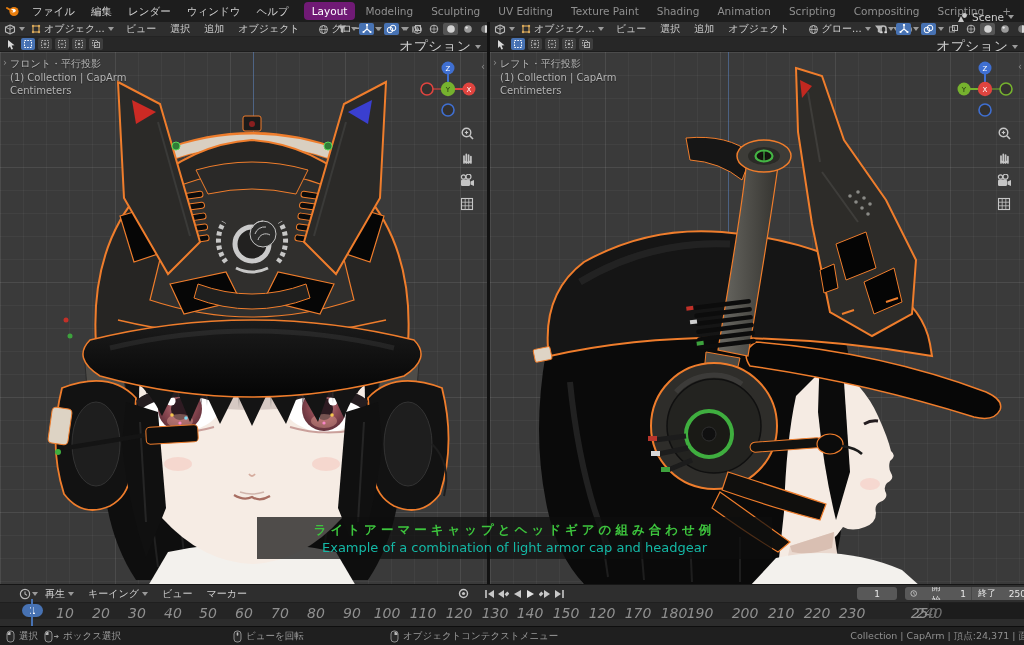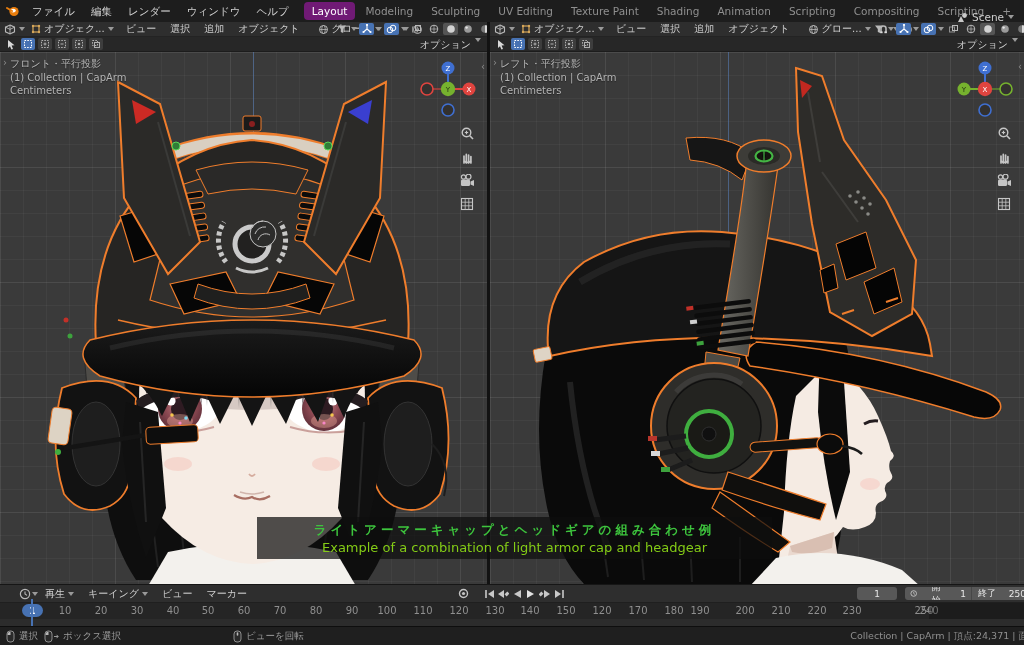--- a/index.html
+++ b/index.html
@@ -21,21 +21,21 @@
   .vp-h2{position:relative;height:14px;background:#272727;border-bottom:1px solid #1c1c1c;display:flex;align-items:center;gap:3px;padding:0 4px;overflow:hidden;}
   .hdr-menu{padding:0 6px;color:#cfcfcf;font-size:10px;line-height:14px;}
   .hdr-dd{display:flex;align-items:center;gap:3px;padding:0 4px;color:#cfcfcf;font-size:10px;}
   .chev{width:0;height:0;border-left:3px solid transparent;border-right:3px solid transparent;border-top:4px solid #9a9a9a;display:inline-block;}
   .hicon{width:14px;height:12px;display:inline-flex;align-items:center;justify-content:center;}
   .hbtn{width:15px;height:12px;border-radius:2px;display:inline-flex;align-items:center;justify-content:center;}
   .hbtn.blue{background:#4772b3;}
   .right-cluster{position:absolute;right:-5px;top:1px;display:flex;align-items:center;gap:2px;}
   .selbtn{width:14px;height:12px;border-radius:2px;background:#3d3d3d;display:inline-flex;align-items:center;justify-content:center;}
   .selbtn.active{background:#4772b3;}
-  .opt-dd{position:absolute;right:6px;top:1px;display:flex;gap:4px;color:#cfcfcf;font-size:10px;}
+  .opt-dd{position:absolute;right:6px;top:1px;display:flex;align-items:center;gap:4px;color:#cfcfcf;font-size:14px;}
   .vp-canvas{position:relative;height:534px;background-color:#3a3a3a;
      background-image:
        linear-gradient(rgba(255,255,255,0.05) 1px, transparent 1px),
        linear-gradient(90deg, rgba(255,255,255,0.05) 1px, transparent 1px),
        linear-gradient(rgba(255,255,255,0.035) 1px, transparent 1px),
        linear-gradient(90deg, rgba(255,255,255,0.035) 1px, transparent 1px);
      background-size:115px 115px,115px 115px,23px 23px,23px 23px;}
   .vp-info{position:absolute;left:10px;top:5px;color:#b3b3b3;font-size:10px;line-height:13.5px;text-shadow:0 1px 1px rgba(0,0,0,.4);}
   .axis-z{position:absolute;top:0;width:1px;height:100%;background:rgba(90,130,190,.55);}
   .navgizmo{position:absolute;right:10px;top:8px;}
@@ -45,21 +45,21 @@
   
   #caption{position:absolute;left:257px;top:517px;width:515px;height:42px;background:rgba(14,14,14,.72);
            display:flex;flex-direction:column;justify-content:center;align-items:center;z-index:30;}
   #caption .jp{font-size:12.5px;letter-spacing:4px;font-weight:bold;}
   #caption .en{font-size:13px;margin-top:1px;}
   
   #timeline{position:absolute;left:0;top:584px;width:1024px;height:42px;background:#2e2e2e;border-top:1px solid #161616;}
   #tl-header{position:relative;height:17px;display:flex;align-items:center;margin-left:12px;}
   .tl-menu{padding:0 7px;color:#cfcfcf;font-size:10px;display:flex;align-items:center;gap:3px;}
   #tl-ruler{position:relative;height:16px;background:#252525;border-top:1px solid #1f1f1f;}
-  .tick{position:absolute;top:2px;transform:translateX(-50%);color:#8f8f8f;font-size:10px;}
+  .tick{position:absolute;top:2px;transform:translateX(-50%);color:#8f8f8f;font-size:14px;font-style:italic;}
   #cur-frame{position:absolute;left:22px;top:1px;width:21px;height:13px;background:#4772b3;border-radius:7px;color:#fff;font-size:9px;font-weight:bold;display:flex;align-items:center;justify-content:center;}
   #playhead{position:absolute;left:31px;top:14px;width:2px;height:27px;background:#4772b3;z-index:2;}
   #past-end{position:absolute;left:929px;top:0px;width:95px;height:25px;background:rgba(0,0,0,.22);}
   #tl-track{position:relative;height:9px;background:#2c2c2c;}
   .tl-field{position:absolute;top:2px;height:13px;background:#585858;border-radius:3px;color:#e8e8e8;font-size:9px;display:flex;align-items:center;justify-content:center;}
   .pb{display:inline-flex;align-items:center;justify-content:center;width:14px;height:13px;}
   
   #statusbar{position:absolute;left:0;top:626px;width:1024px;height:19px;background:#1f1f1f;border-top:1px solid #0e0e0e;}
   .sb-item{position:absolute;top:0;height:19px;display:flex;align-items:center;gap:4px;color:#9a9a9a;font-size:9.5px;white-space:nowrap;}
   #sb-right{position:absolute;right:-4px;top:0;height:19px;display:flex;align-items:center;color:#8f8f8f;font-size:9.5px;white-space:nowrap;}
@@ -719,21 +719,21 @@
         <svg width="14" height="14" viewBox="0 0 14 14">
             <rect x="1.5" y="1.5" width="11" height="11" fill="none" stroke="#c6c6c6" stroke-width="1.1"></rect>
             <path d="M5.2 1.5 V12.5 M8.8 1.5 V12.5 M1.5 5.2 H12.5 M1.5 8.8 H12.5" stroke="#c6c6c6" stroke-width=".8"></path>
           </svg>
       </div>
     </div>
   </div>
 
   <div id="caption">
     <div class="jp" style="color:#3dc43d">ライトアーマーキャップとヘッドギアの組み合わせ例</div>
-    <div class="en" style="color:#84cc16">Example of a combination of light armor cap and headgear</div>
+    <div class="en" style="color:#14b8a6">Example of a combination of light armor cap and headgear</div>
   </div>
 
   <div id="timeline">
     <div id="tl-header">
       <span class="hicon" style="margin-left:6px">
         <svg width="12" height="12" viewBox="0 0 12 12">
             <circle cx="6" cy="6" r="4.6" fill="none" stroke="#b9b9b9" stroke-width="1.2"></circle>
             <path d="M6 3.4 V6 L8 7.4" stroke="#b9b9b9" stroke-width="1.1" fill="none"></path>
           </svg>
       </span>
@@ -860,16 +860,23 @@
         </svg>
       <span>ボックス選択</span>
     </div>
     <div class="sb-item" style="left:233px">
       <svg width="9" height="13" viewBox="0 0 9 13">
           <rect x="1" y="1" width="7" height="11" rx="3" fill="#2a2a2a" stroke="#9a9a9a" stroke-width=".9"></rect>
           <rect x="3.7" y="2.2" width="1.6" height="3.6" rx=".8" fill="#b9b9b9"></rect>
         </svg>
       <span>ビューを回転</span>
     </div>
+    <div class="sb-item" style="left:390px">
+      <svg width="9" height="13" viewBox="0 0 9 13">
+          <rect x="1" y="1" width="7" height="11" rx="3" fill="#2a2a2a" stroke="#9a9a9a" stroke-width=".9"></rect>
+          <path d="M7.5 5 Q7.5 1.8 4.5 1.8 V5 Z" fill="#b9b9b9"></path>
+        </svg>
+      <span>オブジェクトコンテクストメニュー</span>
+    </div>
     <div id="sb-right">Collection | CapArm | 頂点:24,371 | 面</div>
   </div>
 
 </div>
 
 </body></html>

